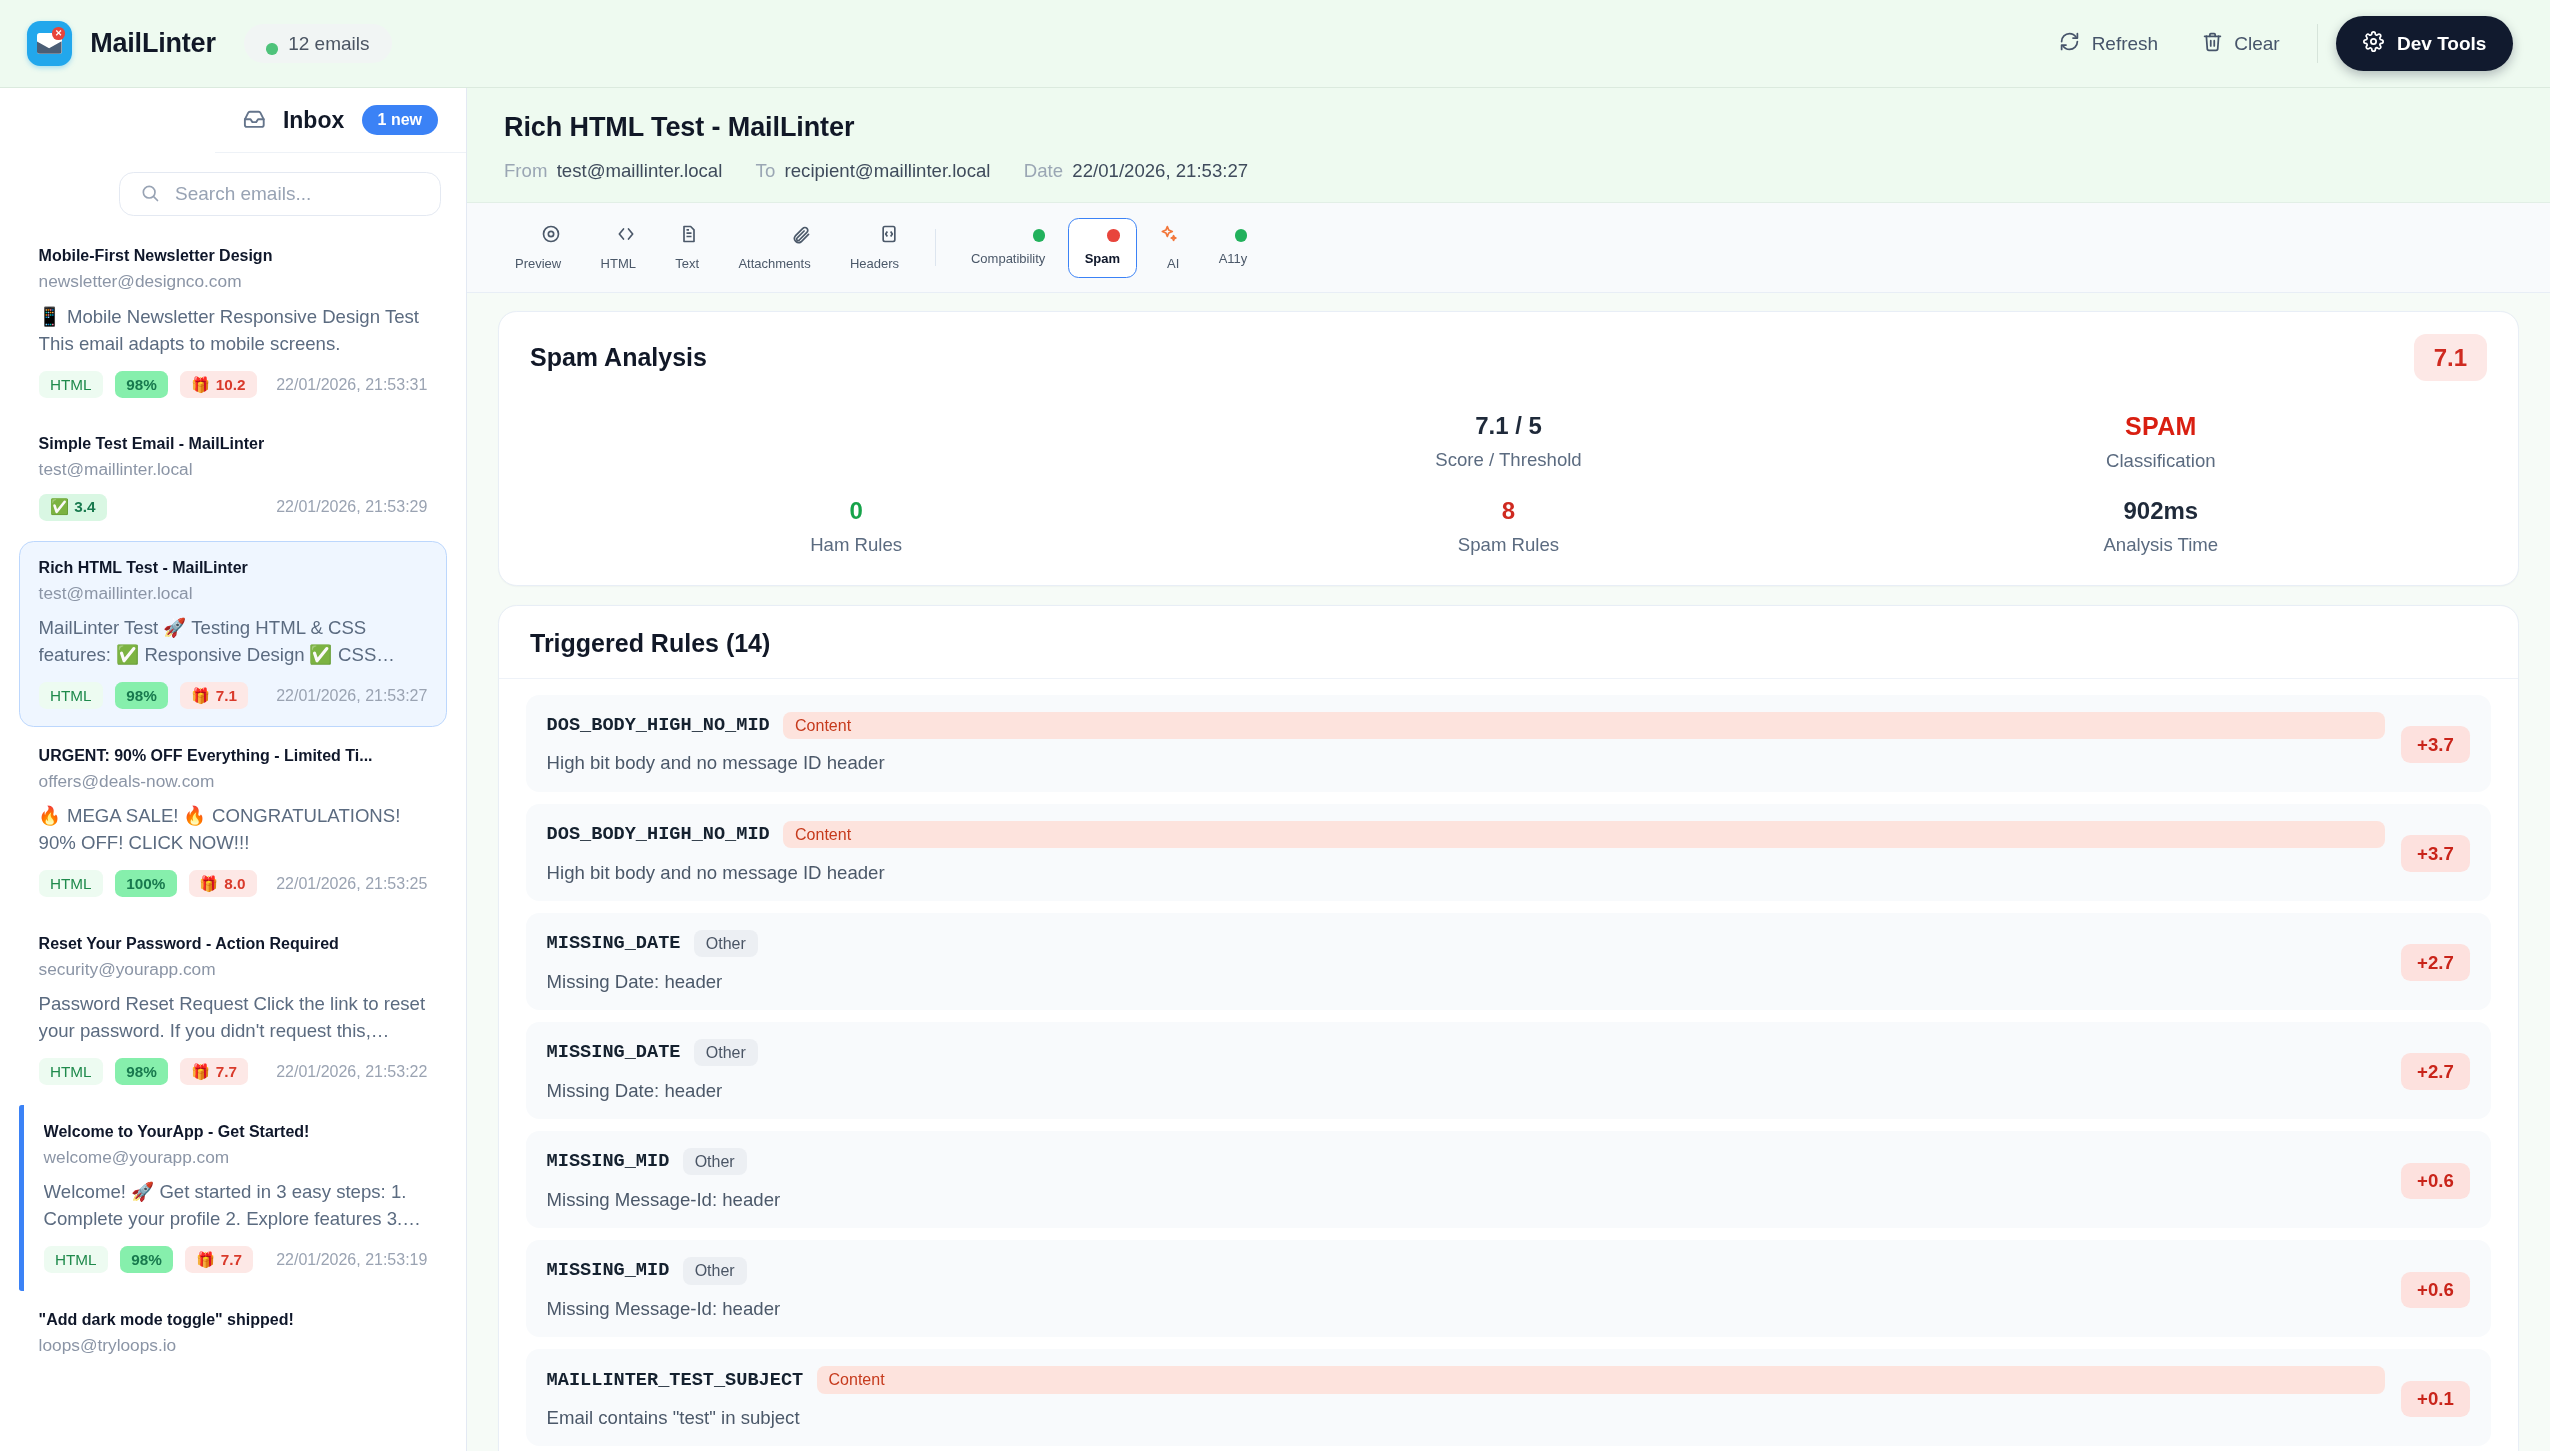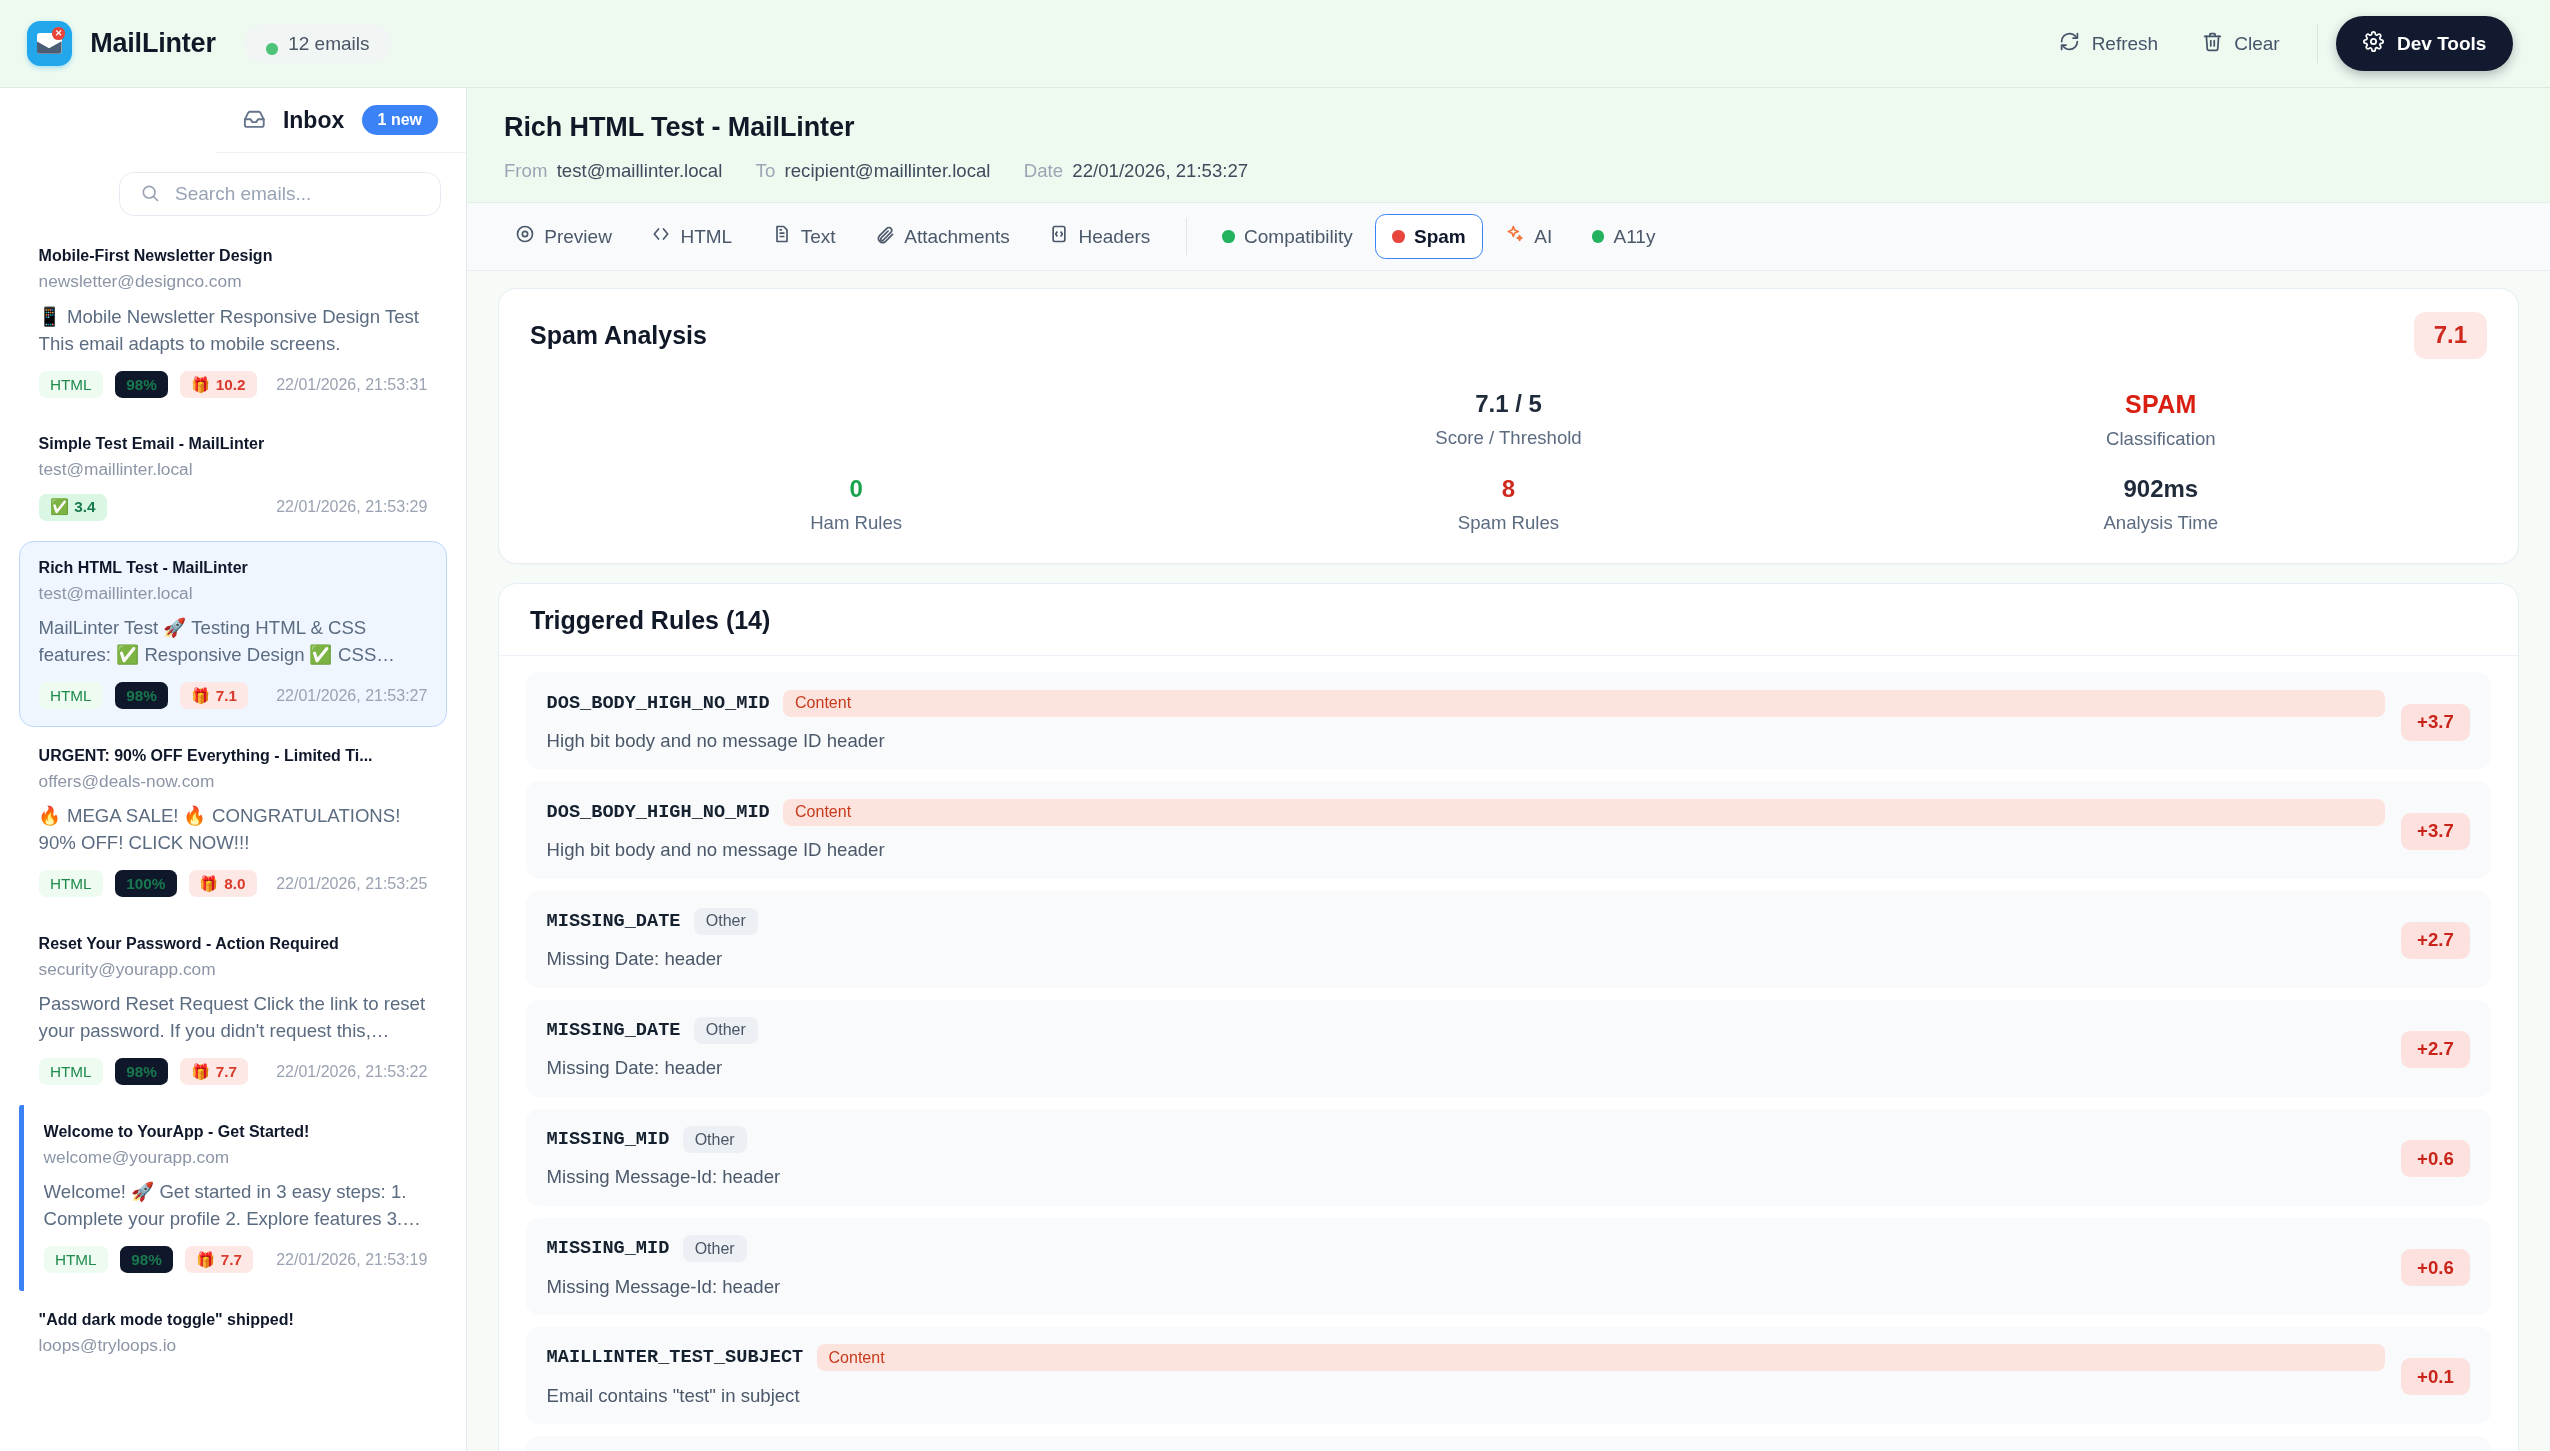--- a/index.html
+++ b/index.html
@@ -96,43 +96,43 @@
   .mail .subj{font-size:16px;font-weight:700;color:#0f172a;white-space:nowrap;overflow:hidden;text-overflow:ellipsis}
   .mail.unread .subj{font-weight:700}
   .mail .from{font-size:17.3px;color:#8b95a6;margin-top:6px}
   .mail .snip{
     font-size:18.6px;color:#5b6b80;line-height:1.45;margin-top:11.3px;
     display:-webkit-box;-webkit-line-clamp:2;-webkit-box-orient:vertical;overflow:hidden;
   }
   .mail-foot{display:flex;align-items:center;gap:12px;margin-top:13.3px}
   .chip{font-size:15.3px;padding:4.6px 11.3px;border-radius:7.3px;font-weight:500;white-space:nowrap}
   .chip.html{background:#edfbf1;color:#1f8a4c}
-  .chip.pct{background:#0f172a;color:#18794e;font-weight:700}
+  .chip.pct{background:#86efac;color:#18794e;font-weight:700}
   .chip.bad{background:#fde8e6;color:#d93a2b;font-weight:700;display:flex;align-items:center;gap:5.3px}
   .chip.good{background:#d9f7e3;color:#18794e;font-weight:700;display:flex;align-items:center;gap:5.3px}
   .mail-date{margin-left:auto;font-size:16px;color:#9aa3b2;white-space:nowrap}
 
   
   .content{flex:1;display:flex;flex-direction:column;min-width:0;background:#f6fbf7}
   .mail-head{
     background:#eefaf0;padding:24px 37px 20px;border-bottom:0.7px solid #e2efe6;
   }
   .mail-head h1{font-size:27px;font-weight:700;color:#111827;letter-spacing:-0.1px}
   .meta{display:flex;align-items:center;gap:9.3px;margin-top:17.3px;font-size:18.6px;flex-wrap:wrap}
   .meta .lbl{color:#9aa6b4}
   .meta .val{color:#3f4b5c;margin-right:24px}
 
   .tabs{
     display:flex;align-items:center;gap:5.3px;background:#f8fafc;
     padding:9.3px 31px;border-bottom:0.7px solid #e8eef6;
   }
   .tab{
-    display:flex;align-items:center;gap:9.3px;font-size:19px;color:#4b5869;
+    display:flex;align-items:flex-end;gap:9.3px;font-size:13px;color:#4b5869;
     padding:10.6px 16px;border-radius:10.6px;cursor:pointer;border:1.3px solid transparent;
-    background:transparent;font-family:inherit;white-space:nowrap;
+    background:transparent;font-family:inherit;white-space:nowrap;flex-direction:column;
   }
   .tab.active{background:#fff;border-color:#3b82f6;color:#0f172a;font-weight:700}
   .tab .dot{width:12.6px;height:12.6px;border-radius:50%;flex:none}
   .tab .dot.green{background:#22b15c}
   .tab .dot.red{background:#e8453c}
   .tab-div{width:0.7px;height:37px;background:#dde5ef;margin:0 13.3px}
 
   .scroll{flex:1;overflow:hidden;padding:17.3px 31px 0}
   .card{
     background:#fff;border:0.7px solid #e8eef6;border-radius:18.6px;margin-bottom:18.6px;

